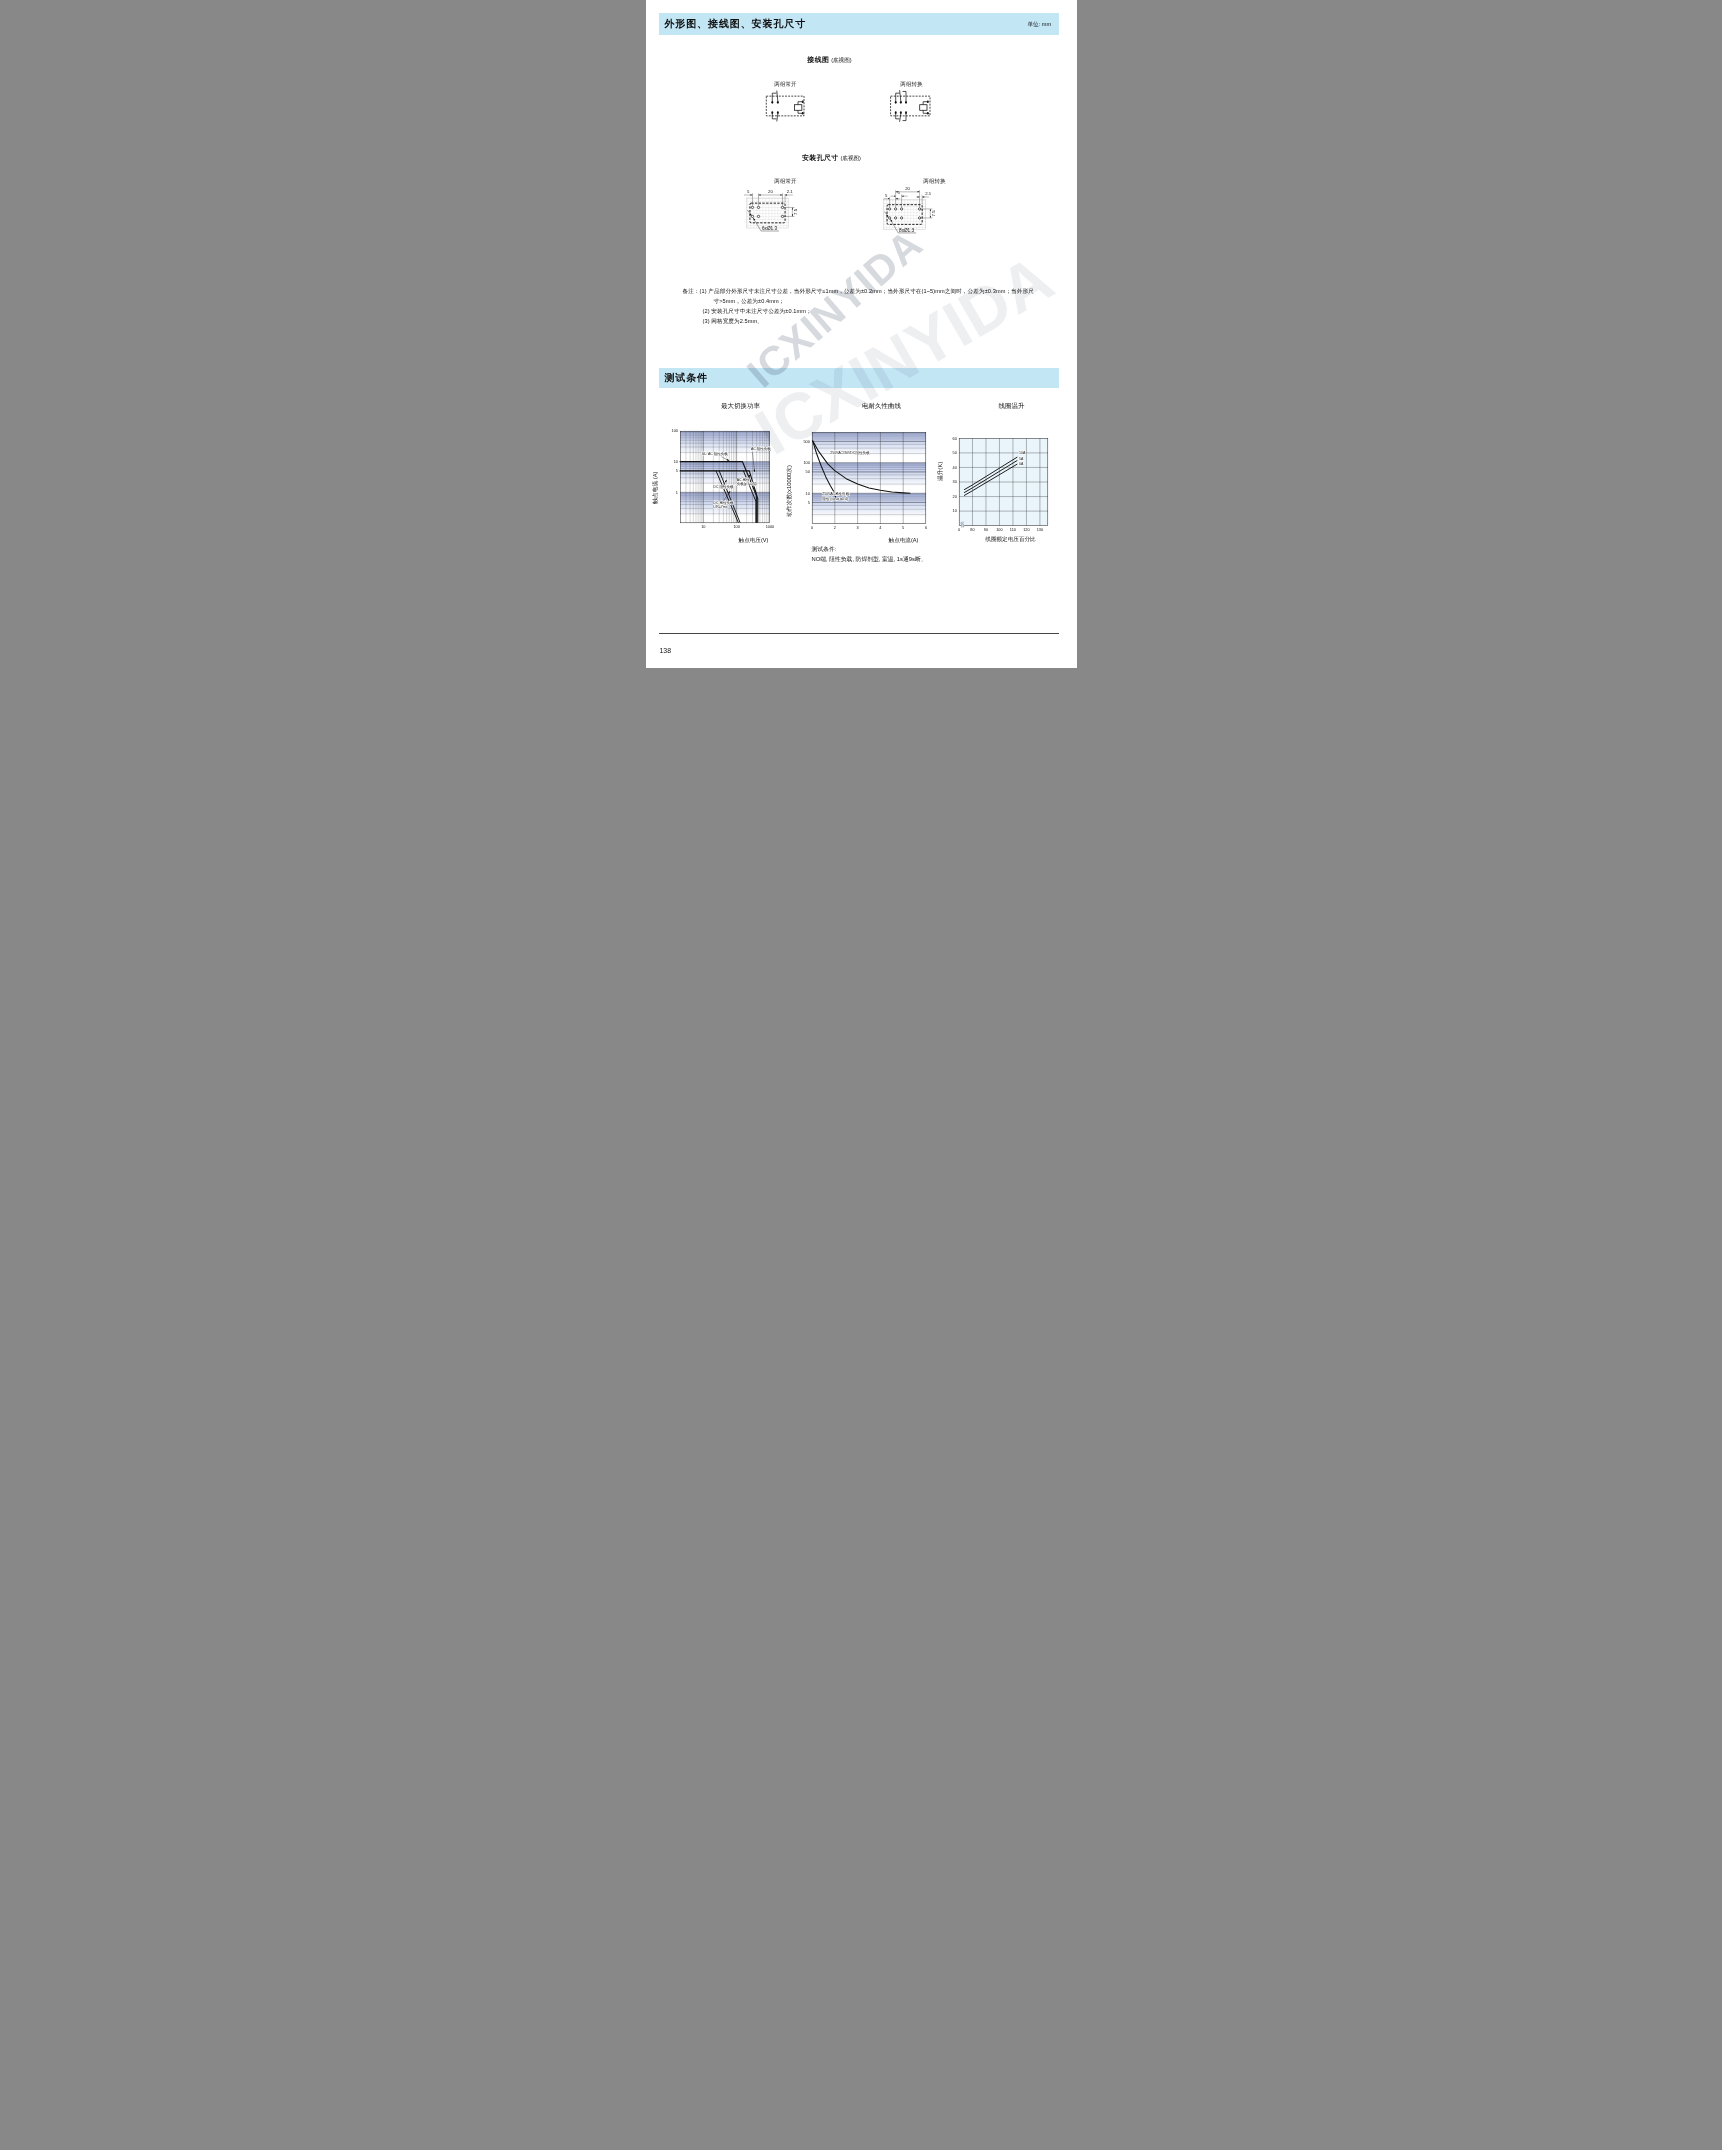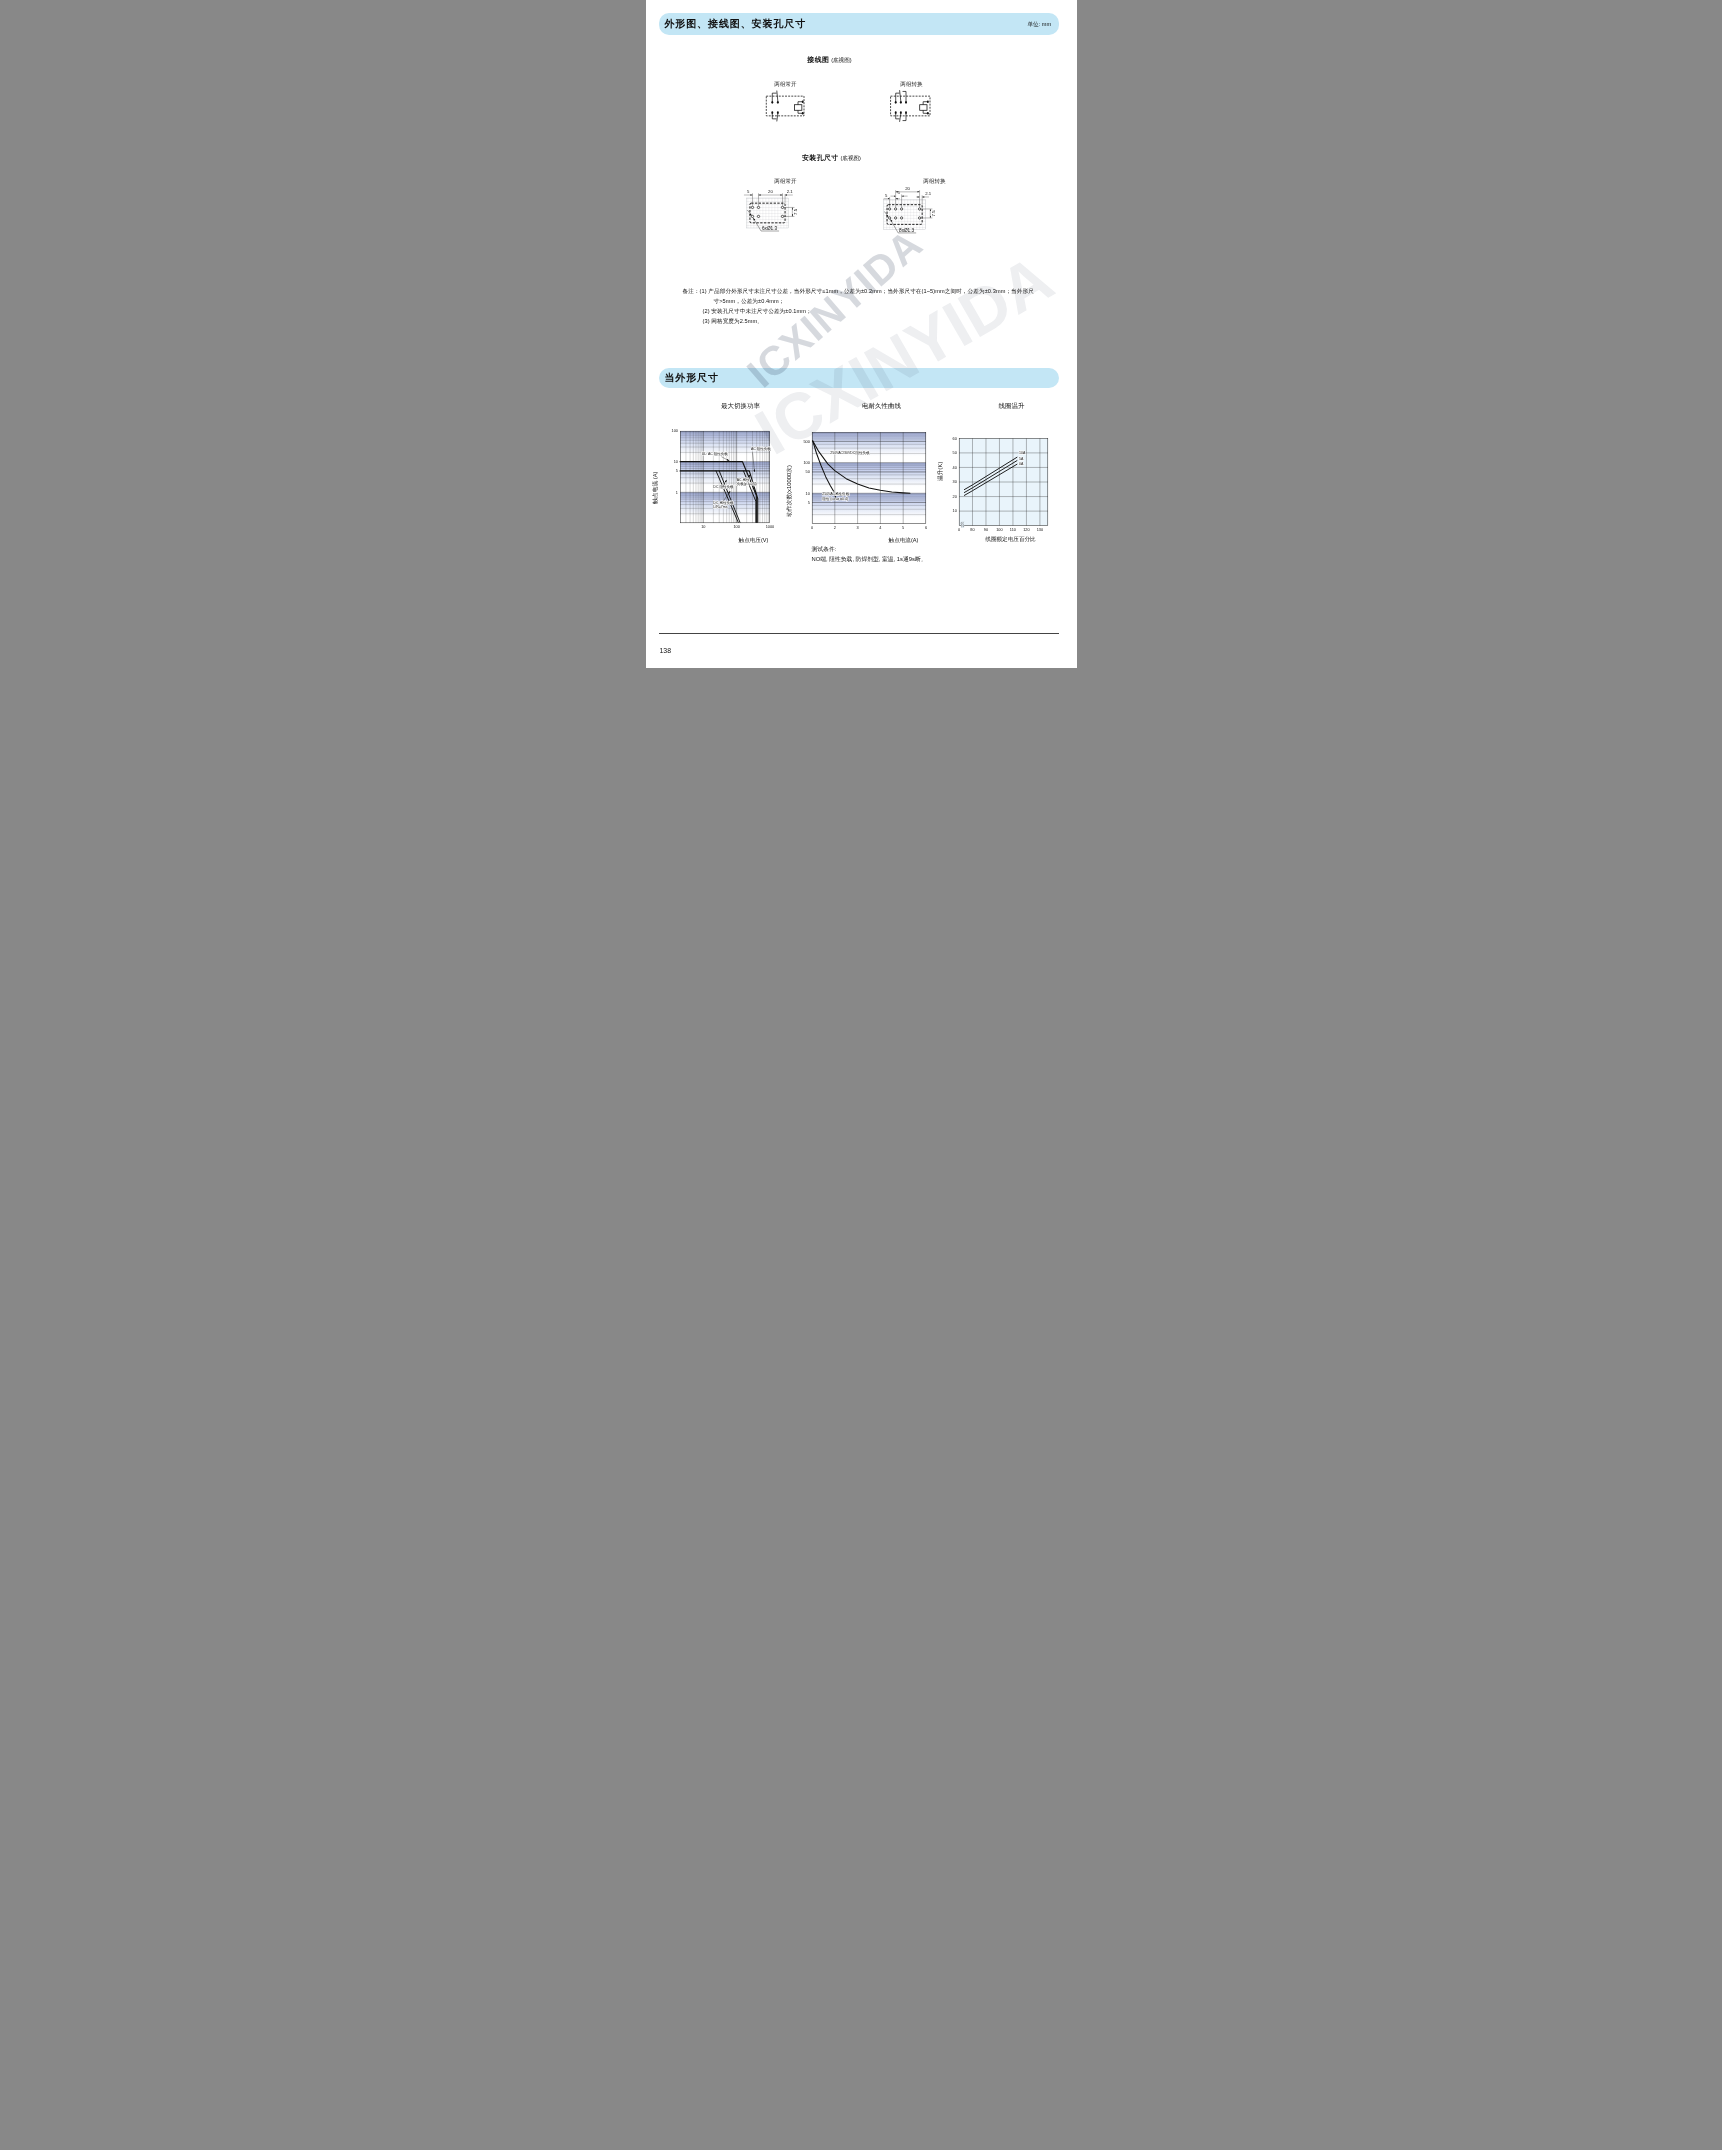--- a/index.html
+++ b/index.html
@@ -1,19 +1,19 @@
 <!DOCTYPE html>
 <html style="font-size:6.9px"><head>
 <meta charset="utf-8">
 <style>
   html,body{margin:0;padding:0;background:#888;}
   .page{position:relative;width:431px;height:668px;background:#fff;overflow:hidden;
         font-family:"Liberation Sans","DejaVu Sans",sans-serif;color:#111;margin:0 auto;}
   .abs{position:absolute;}
-  .hbar{position:absolute;left:13.3px;width:400px;background:#c3e6f5;border-radius:10px;}
+  .hbar{position:absolute;left:13.3px;width:400px;background:#c3e6f5;}
   .hbar-title{position:absolute;left:5.6px;top:50%;transform:translateY(-50%);
               font-size:10px;font-weight:bold;letter-spacing:0.9px;}
   .hbar-unit{position:absolute;right:7.7px;bottom:5.2px;font-size:5.6px;}
   .center-title{position:absolute;transform:translateX(-50%);white-space:nowrap;}
   .t-main{font-size:6.9px;font-weight:bold;letter-spacing:0.4px;}
   .t-sub{font-size:5.6px;}
   .dlabel{position:absolute;transform:translateX(-50%);font-size:5.6px;white-space:nowrap;}
   .note-line{position:absolute;font-size:5.6px;white-space:nowrap;letter-spacing:0.1px;}
   .chart-title{position:absolute;transform:translateX(-50%);font-size:6.5px;white-space:nowrap;}
   .xlab{position:absolute;transform:translateX(-50%);font-size:5.6px;white-space:nowrap;}
@@ -210,21 +210,21 @@
       <text x="44" y="109" font-size="11">8xØ1.3</text>
     </g>
   </svg>
 
   <div class="note-line" style="left:37px;top:288px;">备注：(1) 产品部分外形尺寸未注尺寸公差，当外形尺寸≤1mm，公差为±0.2mm；当外形尺寸在(1~5)mm之间时，公差为±0.3mm；当外形尺</div>
   <div class="note-line" style="left:68px;top:298px;">寸&gt;5mm，公差为±0.4mm；</div>
   <div class="note-line" style="left:57px;top:308px;">(2) 安装孔尺寸中未注尺寸公差为±0.1mm；</div>
   <div class="note-line" style="left:57px;top:318px;">(3) 网格宽度为2.5mm。</div>
 
   <div class="hbar" style="top:368px;height:20px;">
-    <span class="hbar-title">当外形尺寸</span>
+    <span class="hbar-title">测试条件</span>
   </div>
 
   <div class="chart-title" style="left:95px;top:402px;">最大切换功率</div>
   <div class="chart-title" style="left:236px;top:402px;">电耐久性曲线</div>
   <div class="chart-title" style="left:366px;top:402px;">线圈温升</div>
 
   <svg id="chart0" class="abs" style="left:34px;top:431px;" width="90" height="92" viewBox="0 0 210 215">
       <defs>
         <linearGradient id="grad0" x1="0" y1="0" x2="0" y2="1">
           <stop offset="0%" stop-color="#a9b5e0"></stop>

